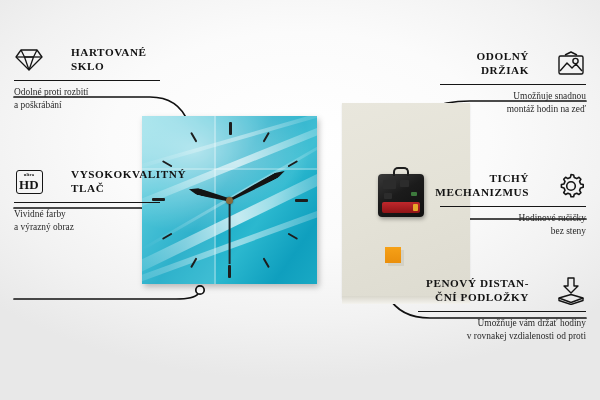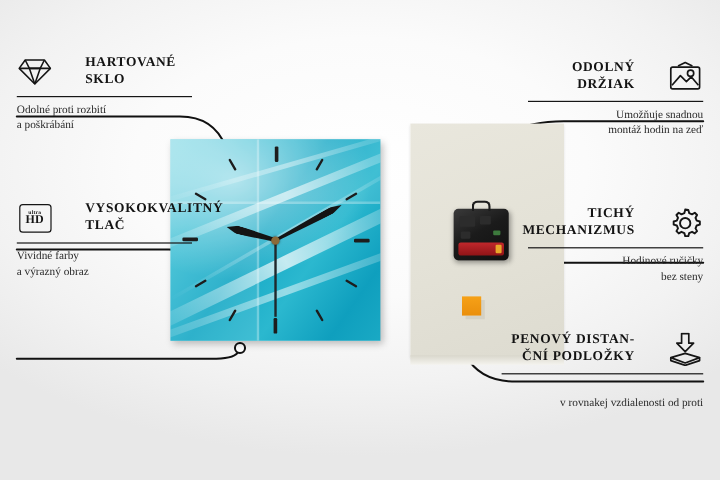--- a/index.html
+++ b/index.html
@@ -87,21 +87,21 @@
   .ico { flex:0 0 auto; width:30px; height:28px; display:flex; align-items:center; justify-content:center; color:#151515; }
   .ico svg { display:block; }
   .title { font-size:11.2px; font-weight:bold; letter-spacing:.55px; line-height:1.22;
            color:#131313; text-transform:uppercase; }
   .rule { height:1.4px; background:#161616; margin:6px 0 5px; }
   .desc { font-size:9.4px; line-height:1.36; color:#2a2a2a; }
 
   .hd-badge { width:27px; height:24px; border:1.6px solid #151515; border-radius:3px;
     display:flex; flex-direction:column; align-items:center; justify-content:center; line-height:1; }
   .hd-badge .u { font-size:4.6px; letter-spacing:.2px; font-weight:bold; }
-  .hd-badge .h { font-size:10px; font-weight:bold; letter-spacing:.3px; }
+  .hd-badge .h { font-size:13px; font-weight:bold; letter-spacing:.3px; }
 </style>
 </head>
 <body>
 
 <div id="stage">
 
   <svg id="wires" viewBox="0 0 600 400">
     <g fill="none" stroke="#111111" stroke-width="1.7" stroke-linecap="round">
       <path d="M14 97 L150 97 Q178 97 188 122 L194 141"></path>
       <path d="M14 208 L140 208 Q158 208 162 212"></path>
@@ -284,18 +284,18 @@
           <path d="M3 21 v2.5 L15 27.5 L27 23.5 V21"></path>
         </svg>
       </span>
       <span class="title">
         <span>PENOVÝ DISTAN-</span><br>
         <span>ČNÍ PODLOŽKY</span>
       </span>
     </div>
     <div class="rule"></div>
     <div class="desc">
-      <br>
+      <span>Umožňuje vám držať hodiny</span><br>
       <span>v rovnakej vzdialenosti od proti</span>
     </div>
   </div>
 
 </div>
 
 </body></html>

